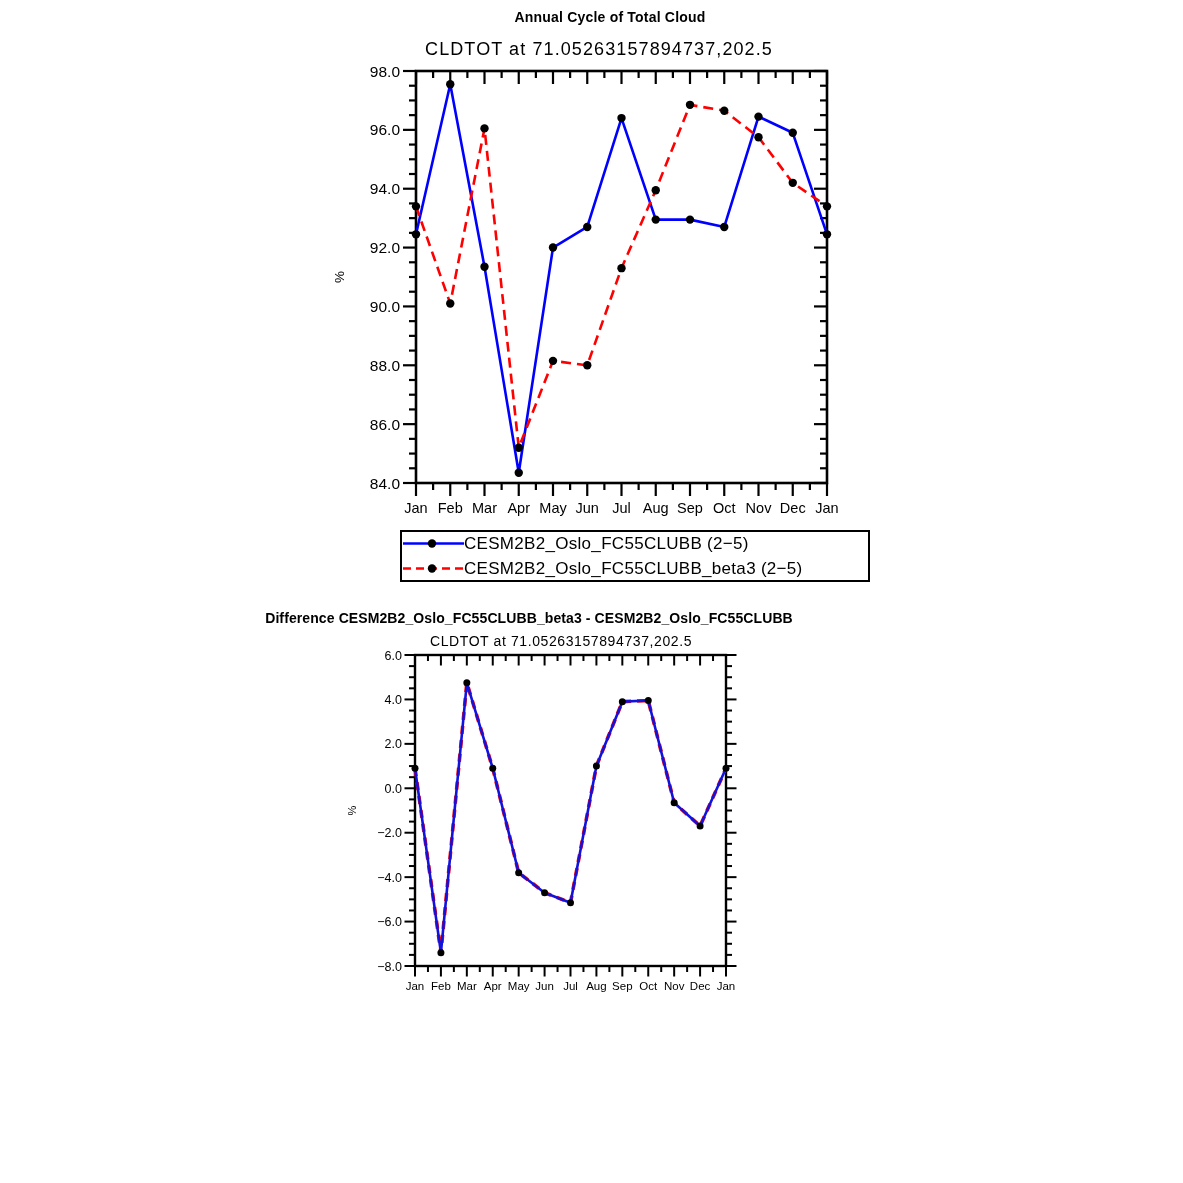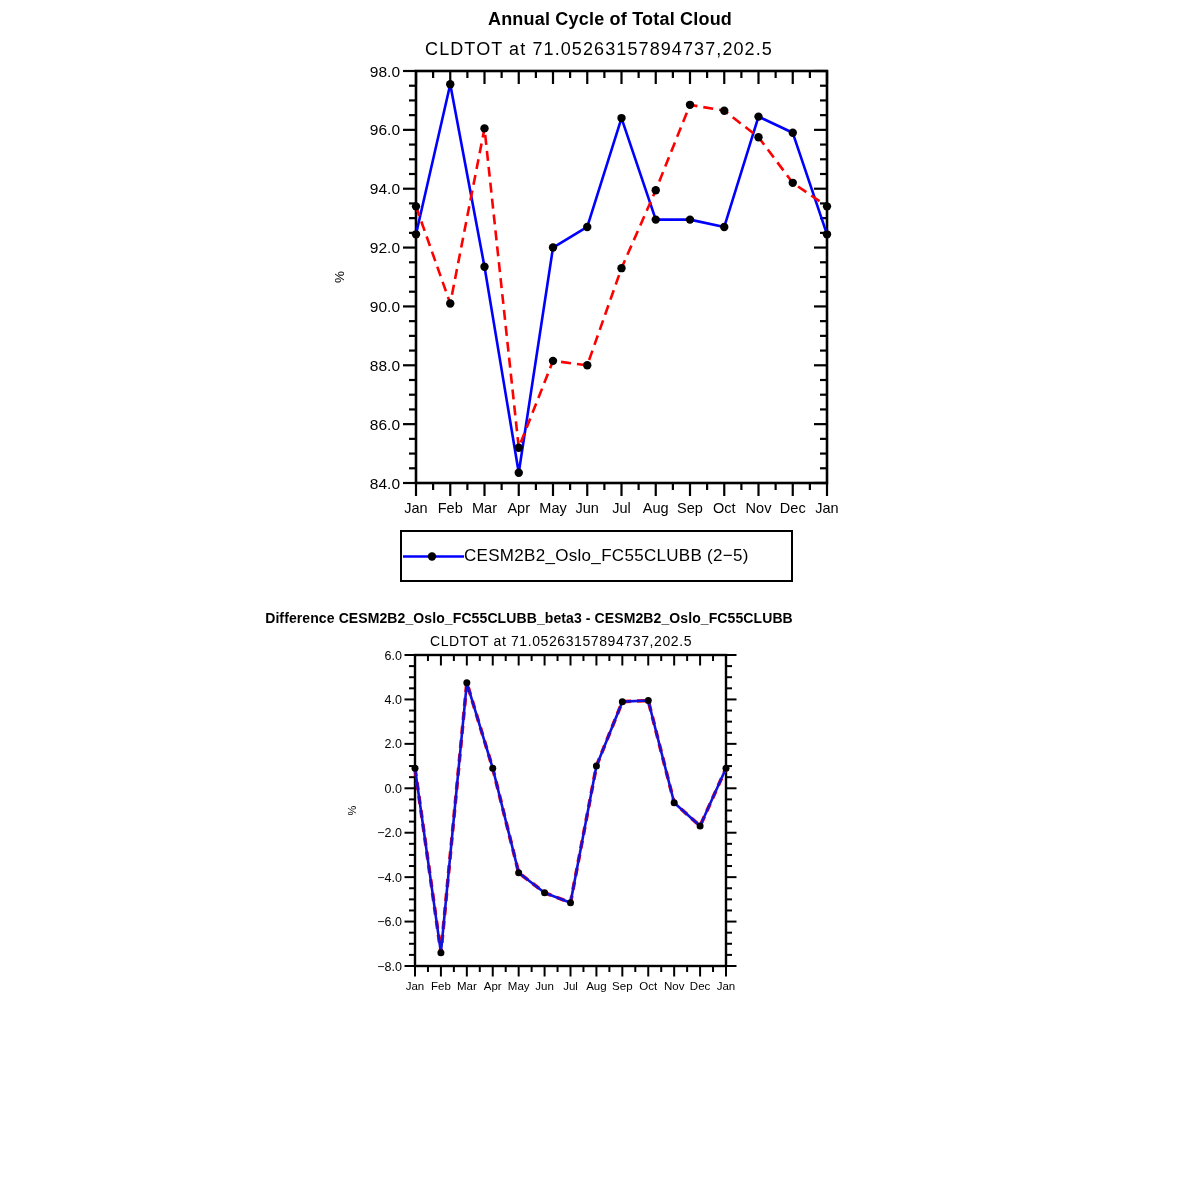--- a/index.html
+++ b/index.html
@@ -2,28 +2,28 @@
 <html><head>
 <meta charset="utf-8">
 <style>
   html,body{margin:0;padding:0;}
   body{
     width:1183px;height:1183px;background:#ffffff;position:relative;overflow:hidden;
     font-family:"Liberation Sans", sans-serif;color:#000;
   }
   .abs{position:absolute;}
   .ctr{transform:translateX(-50%);white-space:nowrap;}
-  .title-main{top:9px;left:610px;font-size:18px;font-weight:bold;letter-spacing:0.2px;}
+  .title-main{top:9px;left:610px;font-size:14px;font-weight:bold;letter-spacing:0.2px;}
   .subtitle-main{top:39px;left:599px;font-size:18px;letter-spacing:1.1px;}
   .title-diff{top:610px;left:529px;font-size:14px;font-weight:bold;letter-spacing:0.1px;text-align:center;}
   .subtitle-diff{top:633px;left:561px;font-size:14px;letter-spacing:0.6px;}
   #chart-canvas{position:absolute;left:0;top:0;}
   svg text{font-family:"Liberation Sans", sans-serif;fill:#000;}
   .legend-box{
-    left:400px;top:530px;width:393px;height:52px;border:2px solid #000;
+    left:400px;top:530px;width:470px;height:52px;border:2px solid #000;
     box-sizing:border-box;display:flex;flex-direction:column;justify-content:center;
     background:#fff;
   }
   .legend-row{display:flex;align-items:center;height:25px;}
   .legend-row .leg-label{font-size:17px;letter-spacing:0.3px;white-space:nowrap;}
   .leg-svg{display:block;flex:0 0 auto;}
 </style>
 </head>
 <body>
 
@@ -345,13 +345,20 @@
 <div class="abs ctr subtitle-diff">CLDTOT at 71.05263157894737,202.5</div>
 
 <div class="abs legend-box">
   <div class="legend-row">
     <svg class="leg-svg" width="62" height="25">
       <line x1="1" y1="12.5" x2="62" y2="12.5" stroke-width="2.6" stroke="#0000ff"></line>
       <circle cx="30" cy="12.5" r="4.2" fill="#000000"></circle>
     </svg>
     <span class="leg-label">CESM2B2_Oslo_FC55CLUBB (2−5)</span>
   </div>
+  <div class="legend-row">
+    <svg class="leg-svg" width="62" height="25">
+      <line x1="1" y1="12.5" x2="62" y2="12.5" stroke-width="2.6" stroke-dasharray="8 5" stroke="#ff0000"></line>
+      <circle cx="30" cy="12.5" r="4.2" fill="#000000"></circle>
+    </svg>
+    <span class="leg-label">CESM2B2_Oslo_FC55CLUBB_beta3 (2−5)</span>
+  </div>
 </div>
 
 </body></html>

